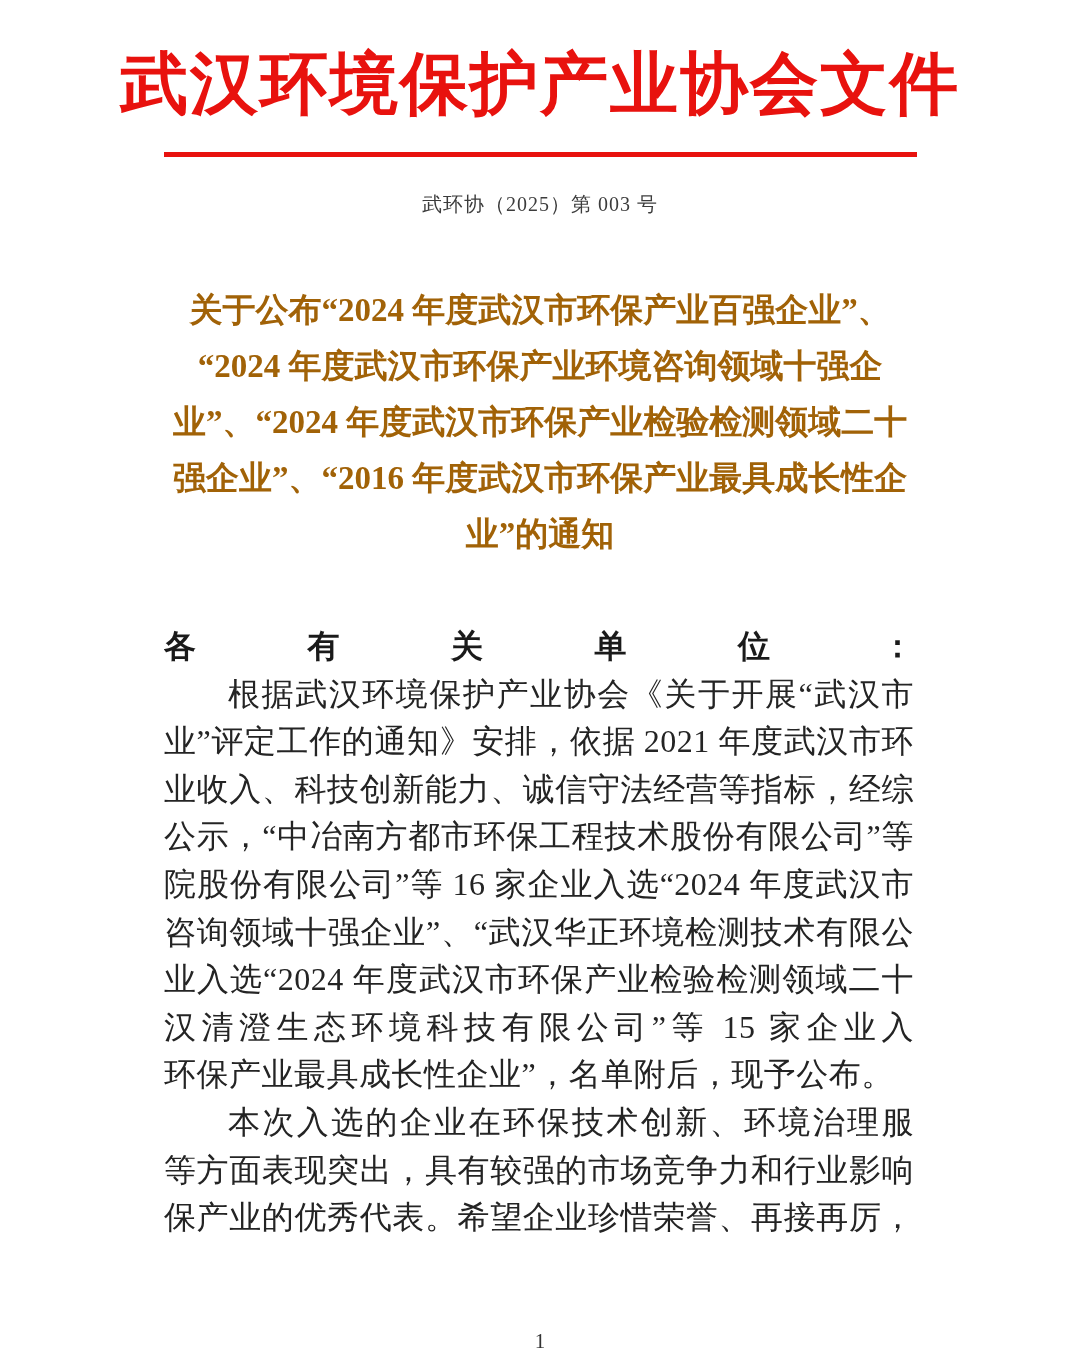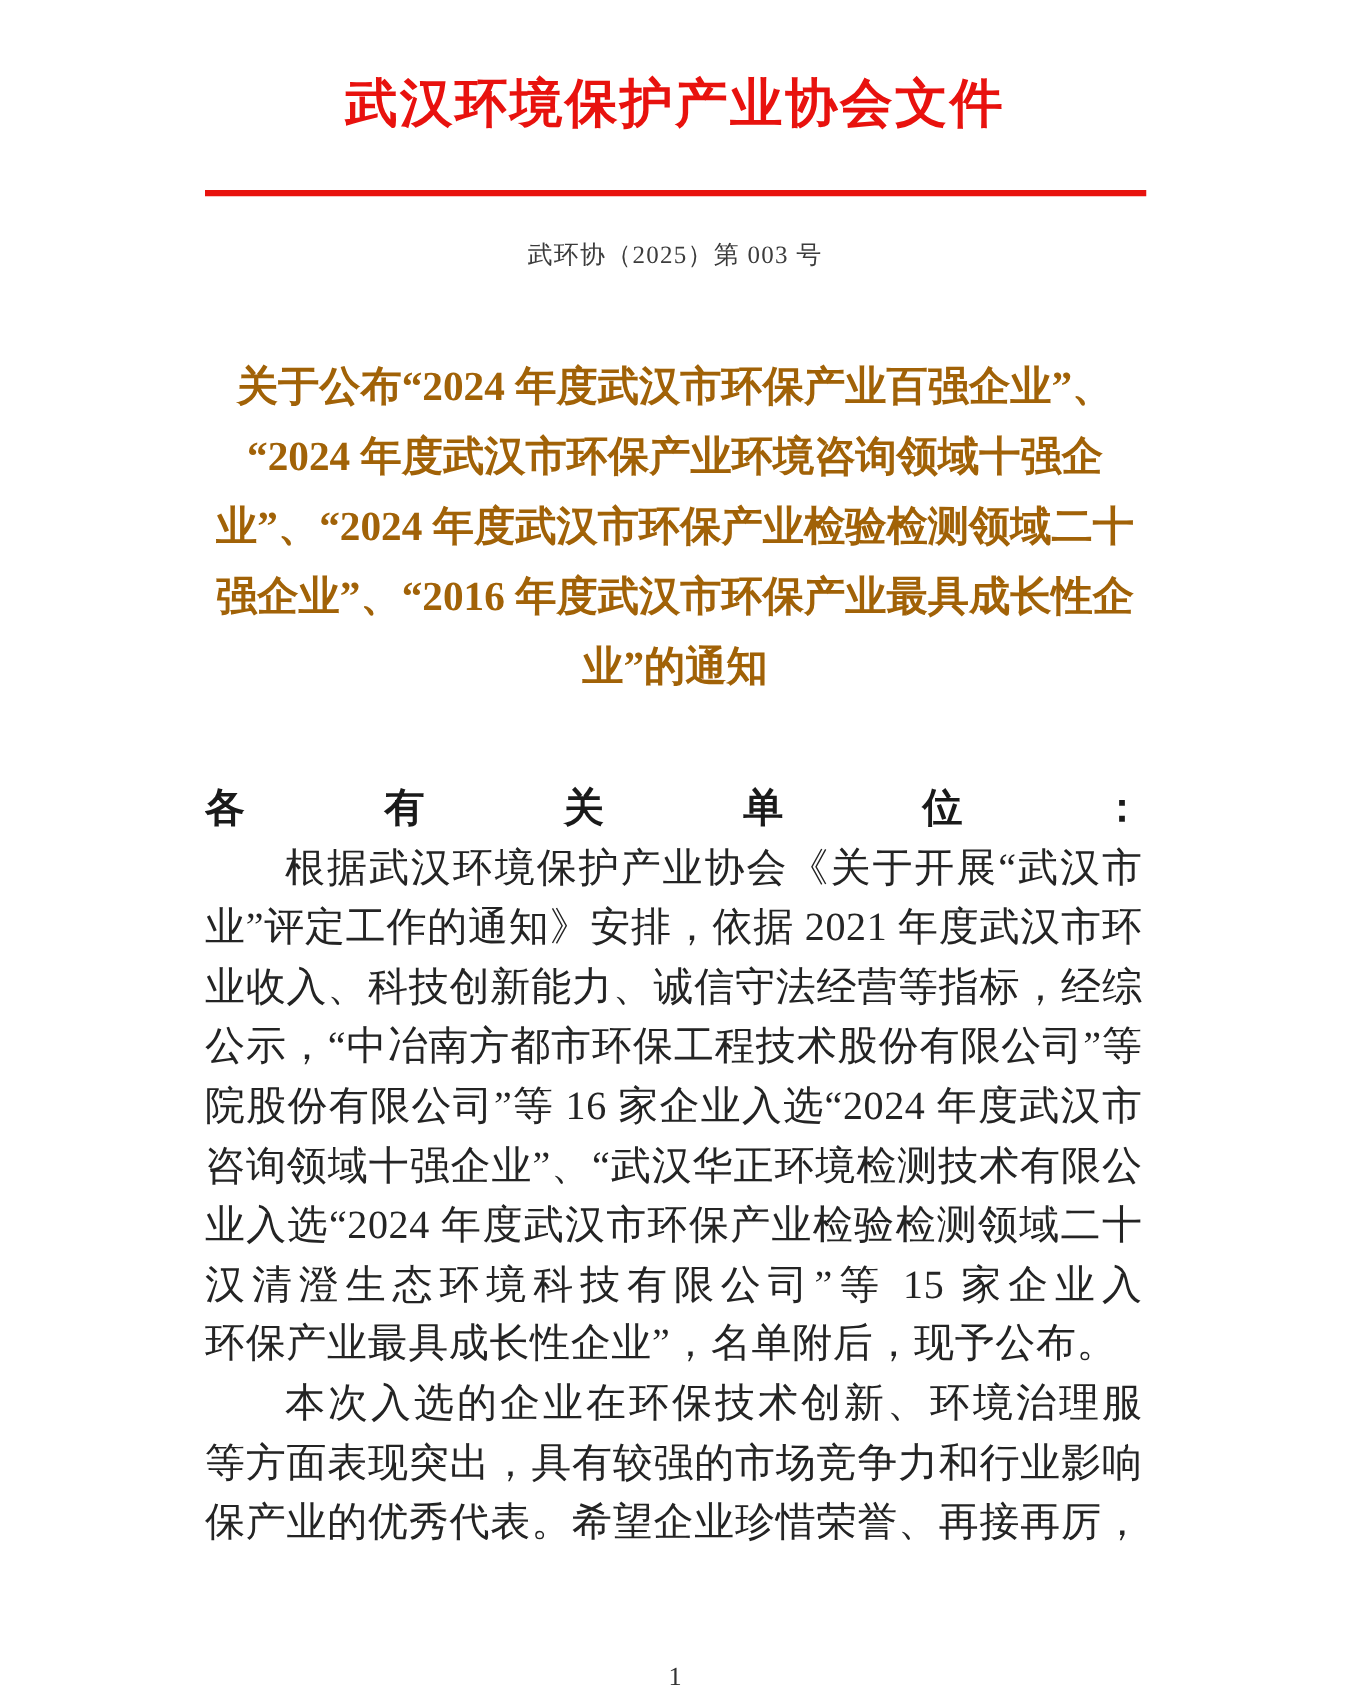--- a/index.html
+++ b/index.html
@@ -18,21 +18,21 @@
 
   
   .letterhead {
     position: absolute;
     top: 52px;
     left: 0;
     width: 1080px;
     text-align: center;
     font-family: "Liberation Sans", sans-serif;
     font-weight: 700;
-    font-size: 42px;
+    font-size: 68px;
     line-height: 62px;
     letter-spacing: 2px;
     color: #e8120e;
     white-space: nowrap;
   }
 
   .red-rule {
     position: absolute;
     top: 152px;
     left: 164px;

